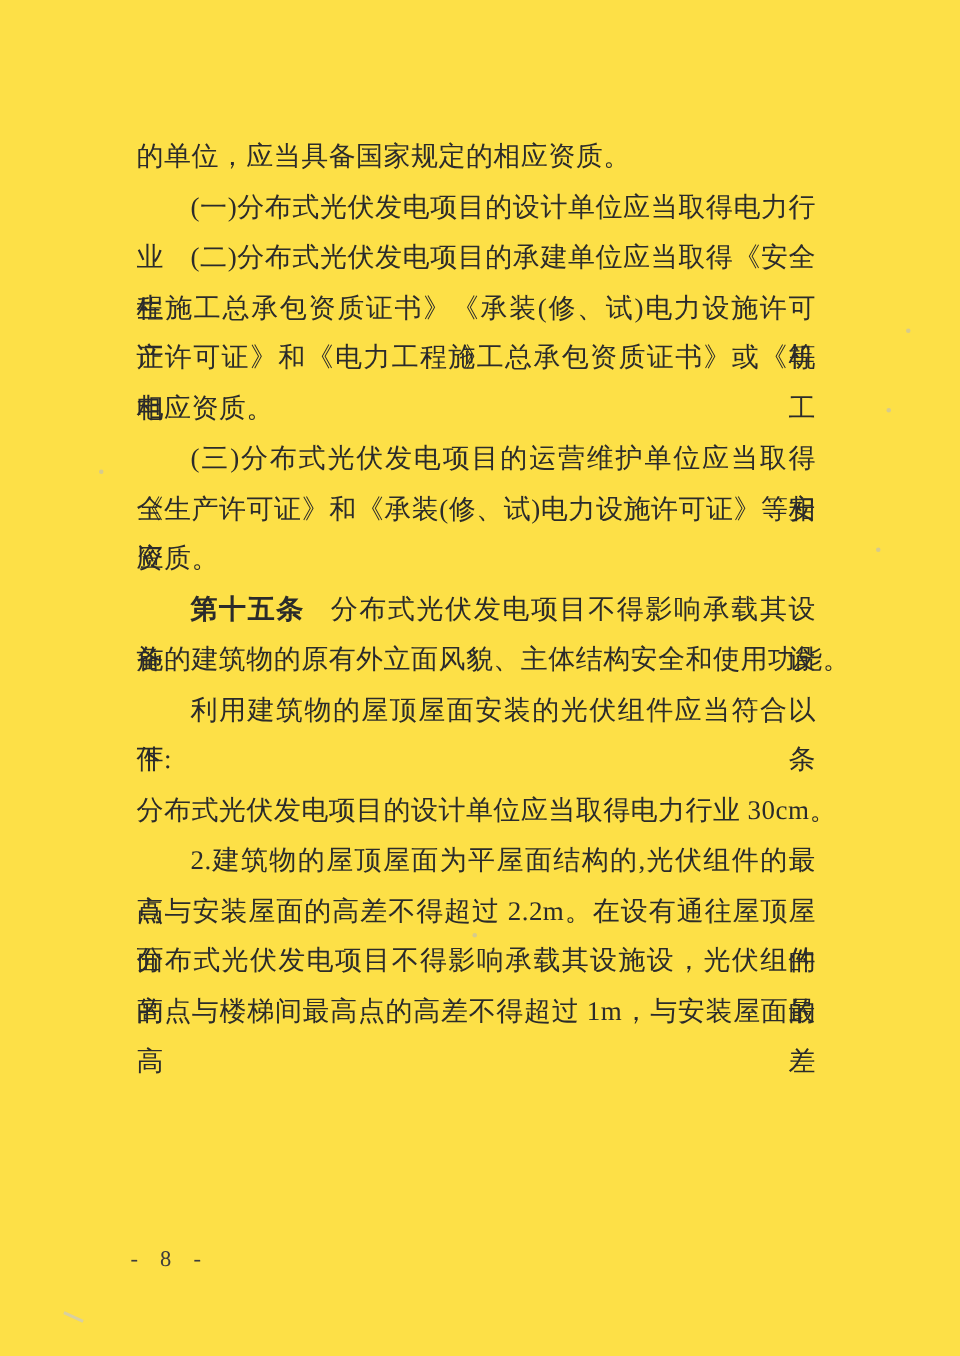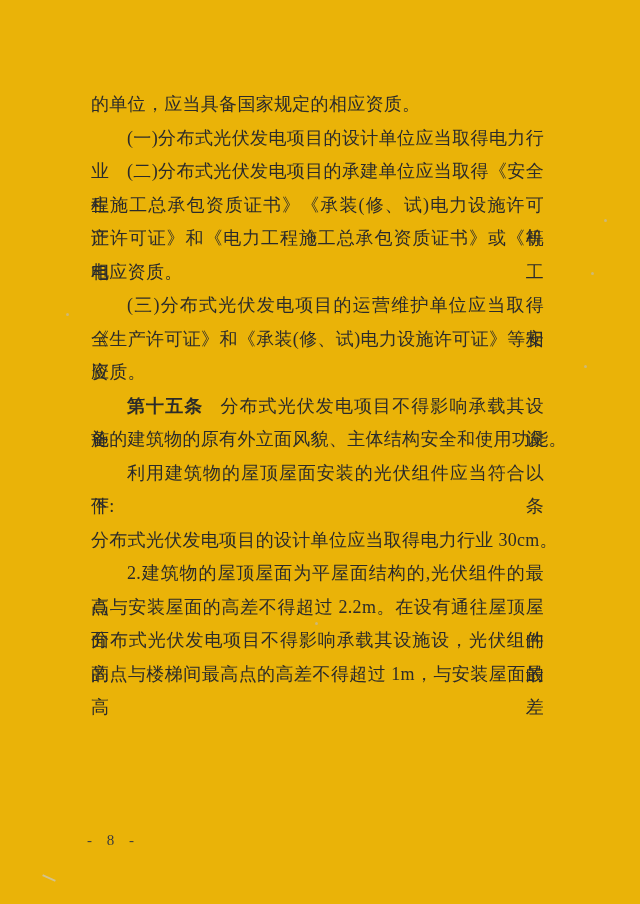--- a/index.html
+++ b/index.html
@@ -9,21 +9,21 @@
     width: 640px;
     height: 904px;
     overflow: hidden;
     background: #ffffff;
   }
   .page {
     position: absolute;
     left: 0; top: 0;
     width: 640px;
     height: 904px;
-    background: #eab308;
+    background: #fde047;
     font-family: "Liberation Serif", "DejaVu Serif", serif;
   }
   .textblock {
     position: absolute;
     left: 91px;
     top: 88px;
     width: 453px;
     font-size: 18px;
     line-height: 33.5px;
     color: #2b2b2b;

